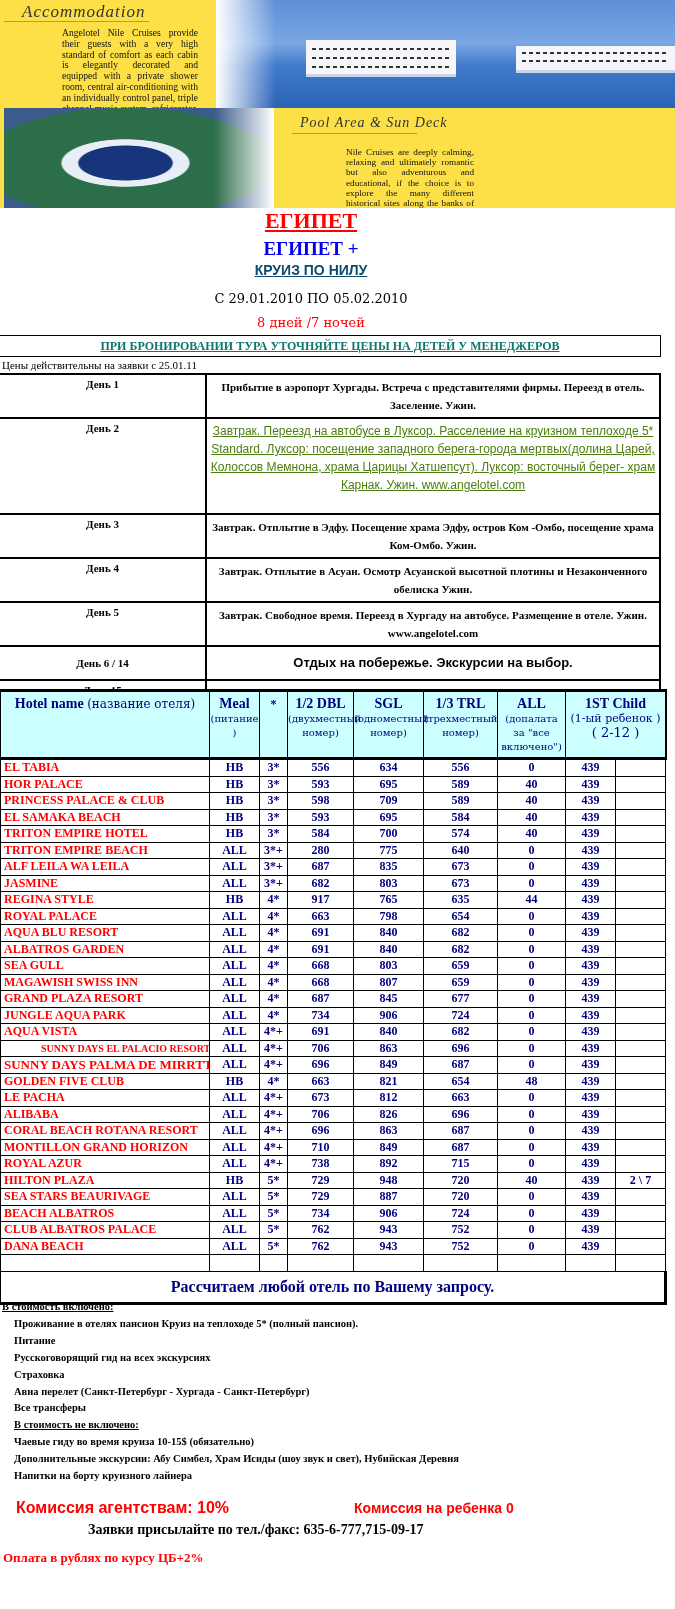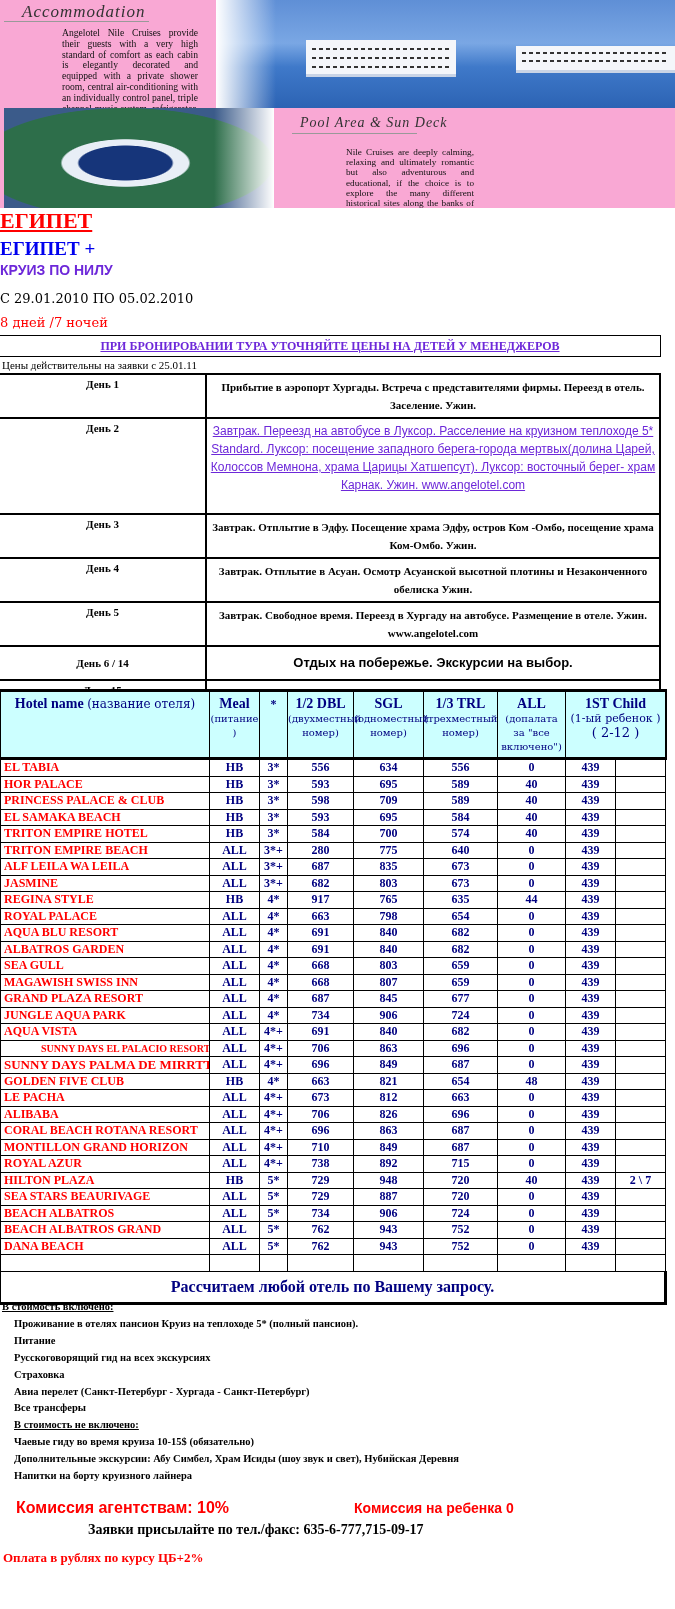--- a/index.html
+++ b/index.html
@@ -1,51 +1,51 @@
 <!DOCTYPE html>
 <html><head>
 <meta charset="utf-8">
 <style>
   html, body { margin:0; padding:0; background:#ffffff; }
   body { width:675px; height:1609px; position:relative; overflow:hidden; font-family:"Liberation Serif", serif; color:#000; }
 
   
-  .banner { position:absolute; left:0; top:0; width:675px; height:208px; background:#f9a8d4; overflow:hidden; }
+  .banner { position:absolute; left:0; top:0; width:675px; height:208px; background:#fde047; overflow:hidden; }
   .ban-title1 { position:absolute; left:22px; top:2px; font-family:"Liberation Serif", serif; font-style:italic; font-size:17px; color:#333; letter-spacing:1px; }
   .ban-line1 { position:absolute; left:4px; top:21px; width:145px; height:1px; background:#999; }
   .ban-text1 { position:absolute; left:62px; top:28px; width:136px; font-size:9.6px; line-height:10.8px; text-align:justify; color:#111; }
   .ban-photo1 { position:absolute; left:216px; top:0; width:459px; height:108px;
      background:linear-gradient(180deg,#5f8fd6 0%,#7aa7e4 40%,#3f79c9 62%,#2c63b4 100%); }
   .ban-photo1:before { content:""; position:absolute; left:0; top:0; width:60px; height:108px; background:linear-gradient(90deg,#fff 0%,rgba(255,255,255,0) 100%); }
   .ship { position:absolute; background:#f4f6fa; border-bottom:3px solid #c9d4e6; }
   .ship .win { position:absolute; left:6px; right:6px; height:2px; background:repeating-linear-gradient(90deg,#333 0 4px,transparent 4px 7px); }
   .ban-photo2 { position:absolute; left:4px; top:108px; width:270px; height:100px;
      background:radial-gradient(ellipse at 45% 55%,#16357a 0 22%,#e8eef6 23% 30%,#2d6e4a 31% 70%,#3b5b8a 71%); }
   .ban-photo2:after { content:""; position:absolute; right:0; top:0; width:60px; height:100px; background:linear-gradient(90deg,rgba(255,255,255,0) 0%,#fff 100%); }
   .ban-title2 { position:absolute; left:300px; top:115px; font-style:italic; font-size:14px; color:#333; letter-spacing:1px; }
   .ban-line2 { position:absolute; left:292px; top:133px; width:125px; height:1px; background:#999; }
   .ban-text2 { position:absolute; left:346px; top:147px; width:128px; font-size:9.2px; line-height:10.2px; text-align:justify; color:#111; }
 
   
-  .hl { position:absolute; left:0; width:592px; }
+  .hl { position:absolute; left:15px; width:592px; text-align:center; }
   .hl-country { top:208px; font-family:"Liberation Serif", serif; font-weight:bold; font-size:22px; color:#ff0000; text-decoration:underline; }
   .hl-dest { top:238px; font-weight:bold; font-size:19px; color:#0000ee; }
-  .hl-cruise { top:262px; font-family:"Liberation Sans", sans-serif; font-weight:bold; font-size:14px; color:#6d28d9; }
+  .hl-cruise { top:262px; font-family:"Liberation Sans", sans-serif; font-weight:bold; font-size:14px; color:#0c4a6e;text-decoration:underline; }
   .hl-dates { top:291px; font-family:"DejaVu Serif", serif; font-size:13px; color:#000; }
   .hl-dur { top:315px; font-family:"DejaVu Serif", serif; font-size:13px; color:#ff0000; }
 
-  .notice { position:absolute; left:0; top:335px; width:660px; height:20px; border:1px solid #000; border-left:none; text-align:center; font-weight:bold; font-size:12px; color:#6d28d9; line-height:20px; text-decoration:underline; }
+  .notice { position:absolute; left:0; top:335px; width:660px; height:20px; border:1px solid #000; border-left:none; text-align:center; font-weight:bold; font-size:12px; color:#0f766e; line-height:20px; text-decoration:underline; }
   .valid { position:absolute; left:2px; top:359px; font-size:11px; color:#000; }
 
   
   .days { position:absolute; left:0; top:373px; width:661px; border-collapse:collapse; }
   .days td { border:2px solid #000; font-weight:bold; font-size:11px; text-align:center; vertical-align:top; padding:3px 2px; }
   .days td.dlab { width:201px; border-left:none; font-size:11px; }
   .days td.ddesc { line-height:18px; }
-  .days td.link { font-family:"Liberation Sans", sans-serif; font-weight:normal; font-size:12px; color:#6d28d9; text-decoration:underline; line-height:18px; }
+  .days td.link { font-family:"Liberation Sans", sans-serif; font-weight:normal; font-size:12px; color:#4d7c0f; text-decoration:underline; line-height:18px; }
   .days td.big { font-family:"Liberation Sans", sans-serif; font-size:13px; padding-top:8px; }
 
   
   .prices { position:absolute; left:0; top:689px; width:666px; border-collapse:collapse; table-layout:fixed; }
   .prices td { border:1px solid #000; padding:0; text-align:center; font-weight:bold; font-size:12px; color:#000080; height:15.5px; line-height:15px; }
   .prices tr.head td { background:#ccffff; vertical-align:top; height:65px; border-top:3px solid #000; border-bottom:3px solid #000; }
   .prices tr.head td.blank { background:#fff; }
   .h-main { display:block; font-size:14px; font-weight:bold; color:#000080; padding-top:4px; line-height:16px; }
   .h-sub { display:block; font-weight:normal; font-size:10px; line-height:14px; color:#000080; font-family:"DejaVu Serif", serif; }
   .h-inline { font-weight:normal; font-size:12px; font-family:"DejaVu Serif", serif; }
@@ -509,21 +509,21 @@
         <td>5*</td>
         <td>734</td>
         <td>906</td>
         <td>724</td>
         <td>0</td>
         <td>439</td>
         <td></td>
         <td style="border: none;"></td>
       </tr>
       <tr>
-        <td class="hname">BEACH ALBATROS GRAND</td>
+        <td class="hname">CLUB ALBATROS PALACE</td>
         <td>ALL</td>
         <td>5*</td>
         <td>762</td>
         <td>943</td>
         <td>752</td>
         <td>0</td>
         <td>439</td>
         <td></td>
         <td style="border: none;"></td>
       </tr>

